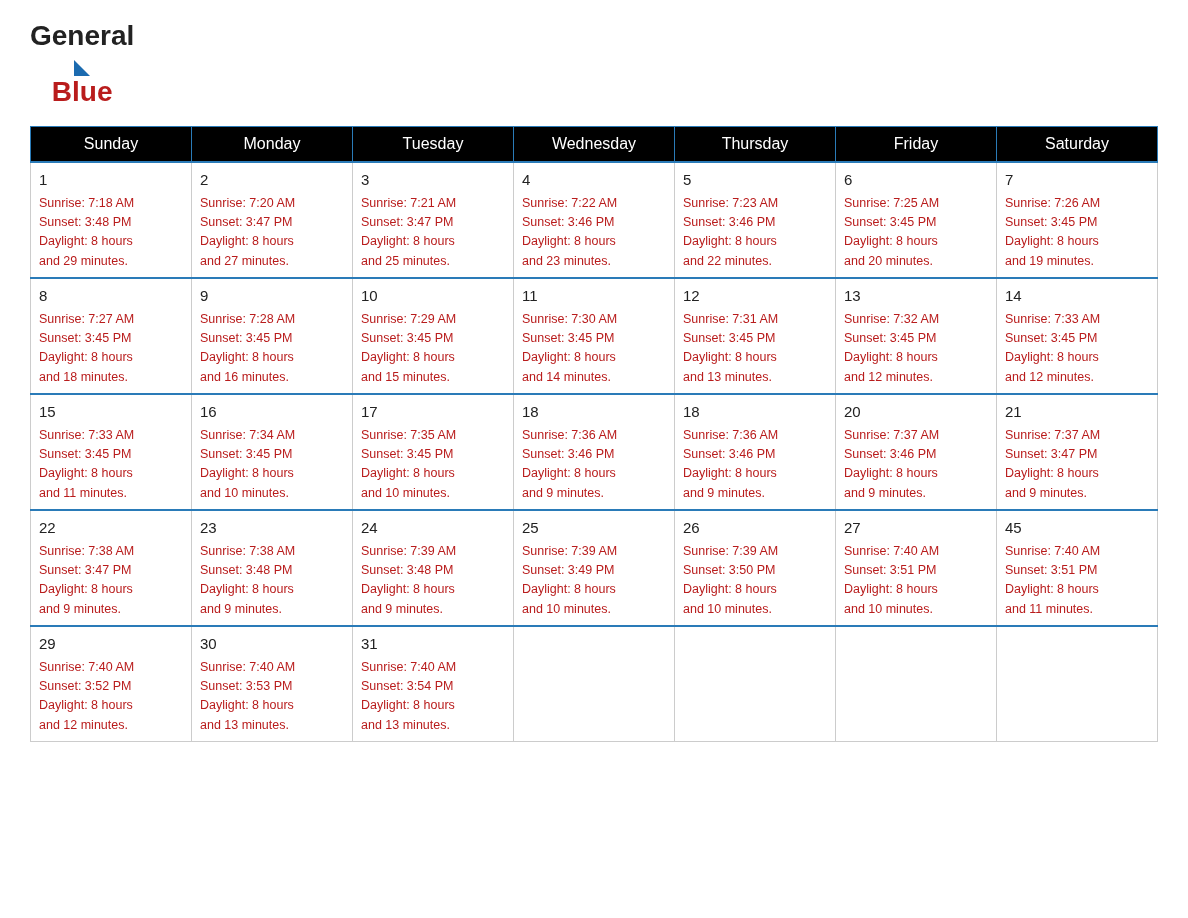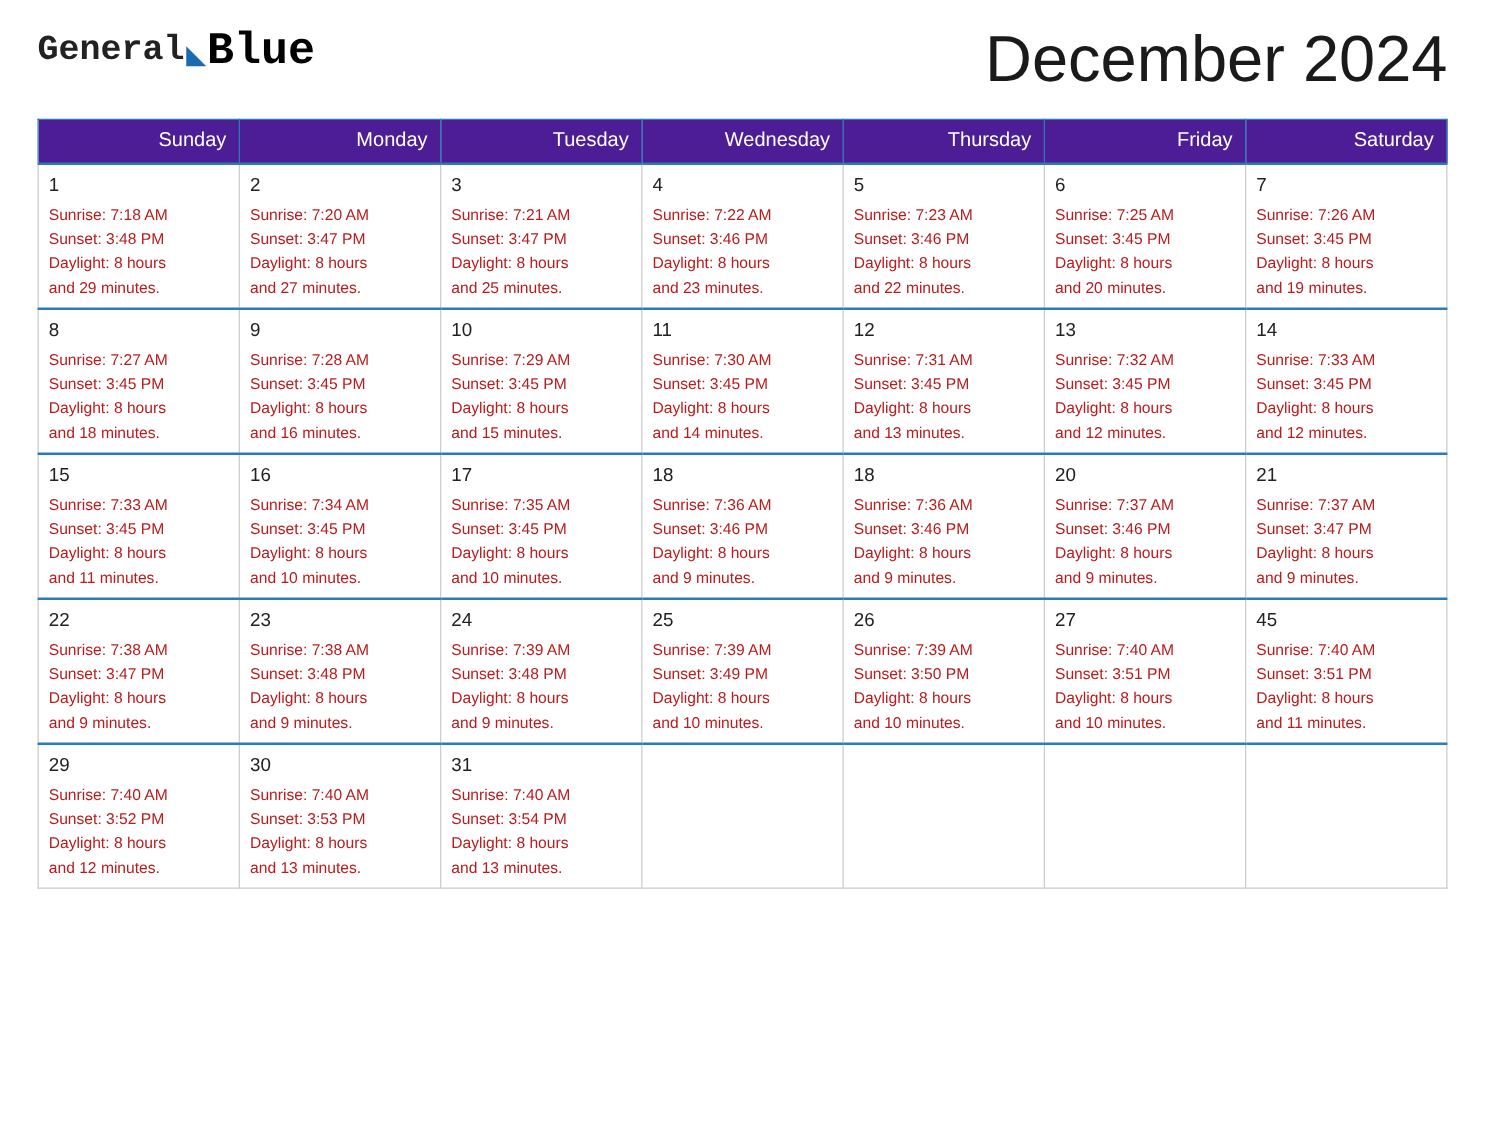--- a/index.html
+++ b/index.html
@@ -40,26 +40,26 @@
       margin-top: 4px;
     }
 
     
     .calendar {
       width: 100%;
       border-collapse: collapse;
       border: 1px solid #bbb;
     }
     .calendar th {
-      background-color: #4c1d95;
+      background-color: #000000;
       color: #fff;
       font-size: 16px;
       font-weight: normal;
       padding: 8px 10px;
-      text-align: right;
+      text-align: center;
       border: 1px solid #2a7bb8;
     }
     .calendar td {
       vertical-align: top;
       padding: 6px 8px;
       border: 1px solid #ccc;
       width: calc(100% / 7);
       min-height: 100px;
       font-size: 13px;
       line-height: 1.5;
@@ -80,58 +80,56 @@
       color: #b91c1c;
       line-height: 1.55;
     }
     .week-row td {
       border-top: 2px solid #2a7bb8;
     }
 
     
     .logo-svg {
       display: flex;
-      flex-direction: row;
+      flex-direction: column;
       align-items: center;
-      font-family: Liberation Mono, monospace;
     }
     .logo-text-general {
       font-size: 28px;
       font-weight: bold;
       color: #222;
     }
     .logo-chevron {
       display: inline-block;
       width: 0;
       height: 0;
       border-style: solid;
       border-width: 16px 0 0 16px;
       border-color: transparent transparent transparent #1b6bb0;
       margin: 0 1px;
       margin-top: 8px;
     }
     .logo-text-blue {
-      font-size: 36px;
+      font-size: 28px;
       font-weight: bold;
-      color: #000000;
+      color: #b91c1c;
     }
   </style>
 </head>
 <body>
 
 <div class="header">
   <div class="logo">
     <div class="logo-svg">
       <span class="logo-text-general">General</span>
       <span class="logo-chevron"></span>
       <span class="logo-text-blue">Blue</span>
     </div>
   </div>
   <div class="header-right">
-    <div class="month-title">December 2024</div>
   </div>
 </div>
 
 <table class="calendar" id="cal-table">
   <thead>
     <tr id="header-row">
         <th>Sunday</th>
         <th>Monday</th>
         <th>Tuesday</th>
         <th>Wednesday</th>

